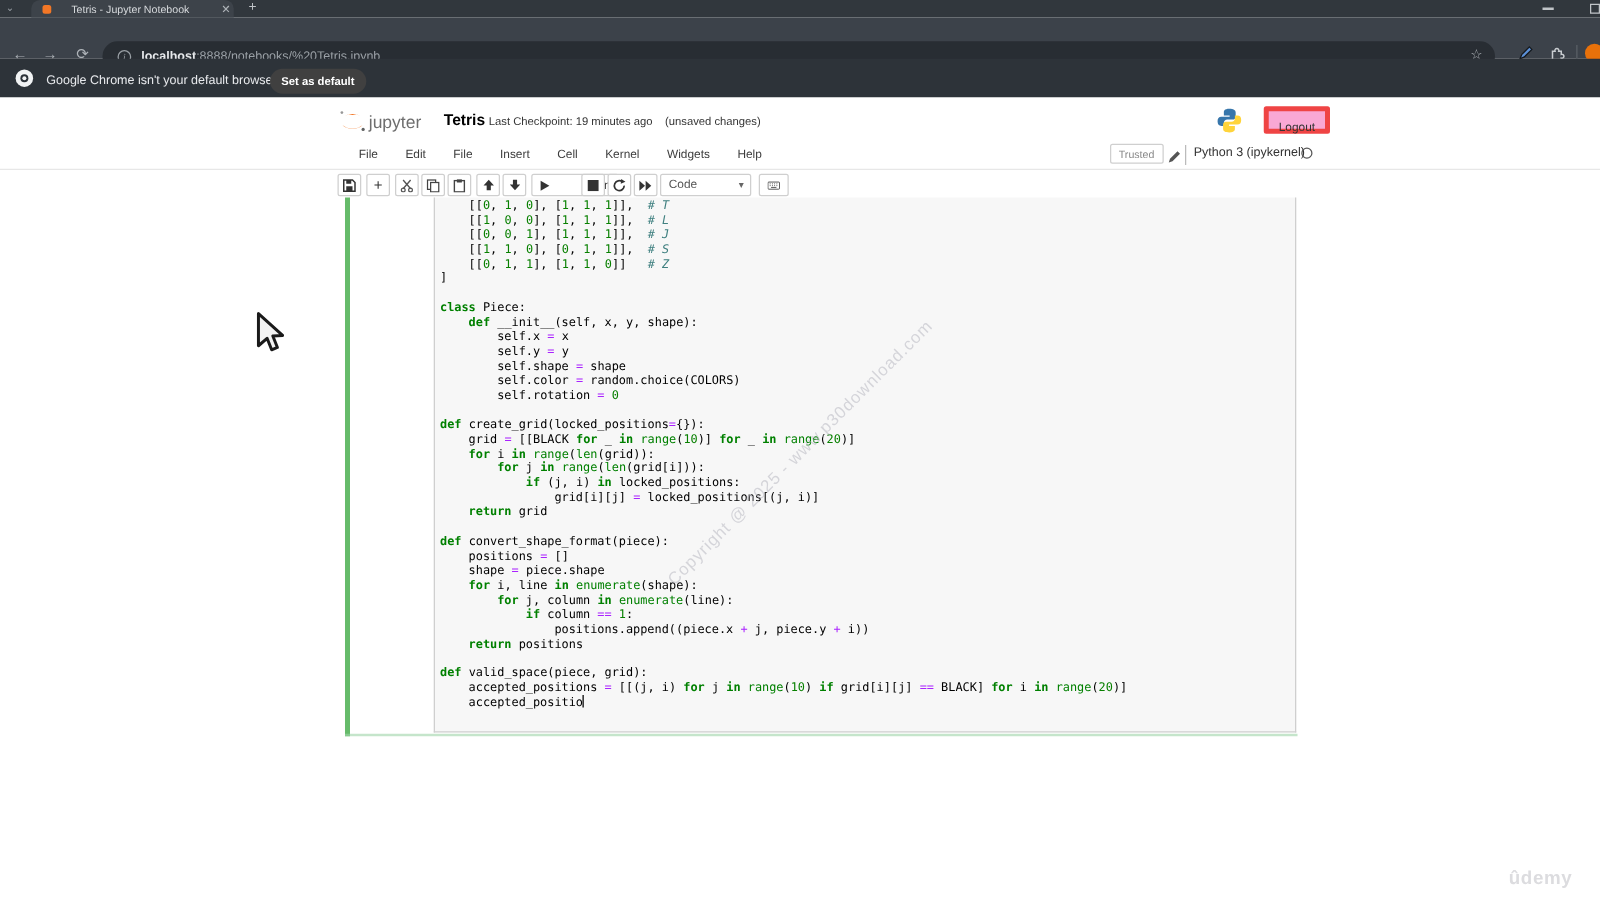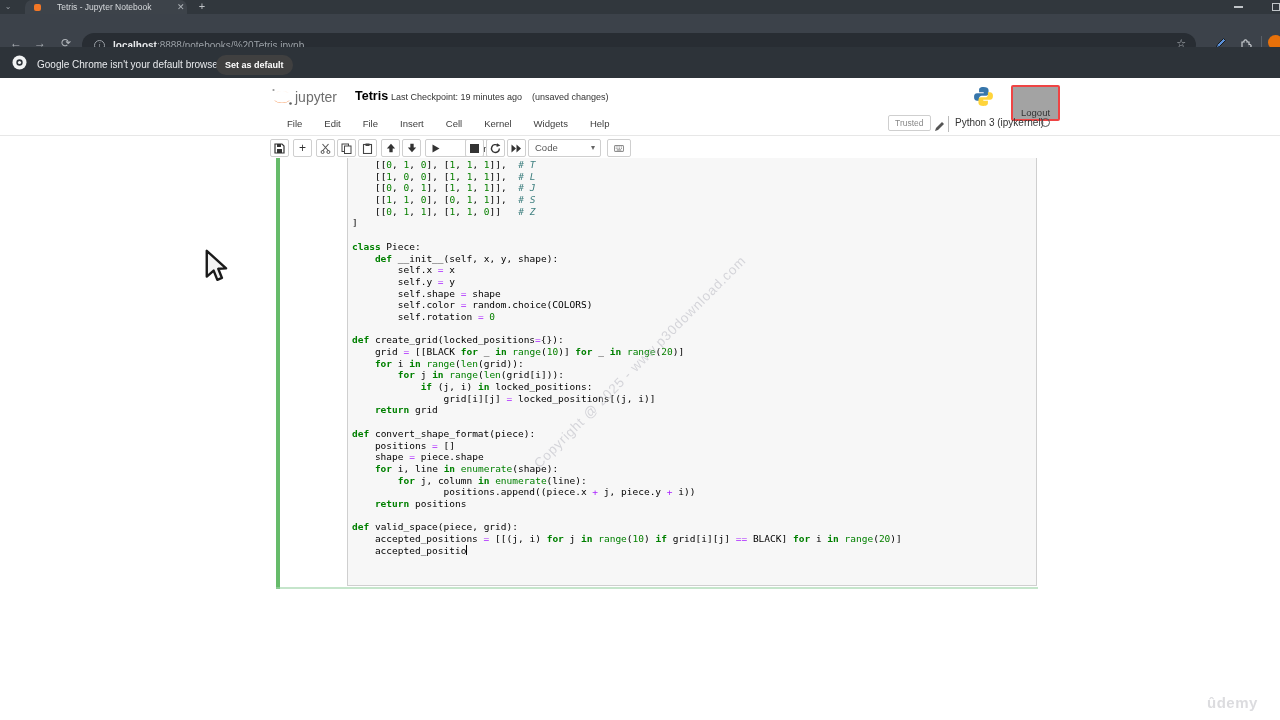--- a/index.html
+++ b/index.html
@@ -49,22 +49,22 @@
                  line-height:20px; font-family:"Liberation Sans", sans-serif; }
 
   
   .page { position:absolute; left:0; top:78px; width:1280px; height:642px; background:#ffffff; }
 
   .jlogo { position:absolute; left:271px; top:85px; width:70px; height:24px; }
   .nb-title { position:absolute; left:355px; top:89px; font-size:12.5px; color:#000; font-weight:600; }
   .nb-checkpoint { position:absolute; left:391px; top:92px; font-size:9px; color:#333; }
   .nb-unsaved { position:absolute; left:532px; top:92px; font-size:9px; color:#333; }
   .pylogo { position:absolute; left:973px; top:86px; width:21px; height:21px; }
-  .logout { position:absolute; left:1011px; top:85px; height:22px; padding:16px 8px; background:#a3a3a3;
-            border:2px solid #ef4444; border-radius:2px; font-size:9.5px; color:#333; line-height:20px;
+  .logout { position:absolute; left:1011px; top:85px; height:22px; padding:4px 8px; background:#f9a8d4;
+            border:4px solid #ef4444; border-radius:2px; font-size:9.5px; color:#333; line-height:20px;
             font-family:"Liberation Sans", sans-serif; }
 
   .menubar { position:absolute; left:0; top:112px; width:1280px; height:24px; border-bottom:1px solid #e7e7e7; }
   .menu-items { position:absolute; left:276px; top:0; height:24px; display:flex; }
   .menu-item { padding:0 11px; font-size:9.5px; color:#3c3c3c; line-height:24px; }
   .trusted { position:absolute; left:888px; top:3px; height:16px; padding:0 6px; border:1px solid #cfcfcf;
              border-radius:2px; font-size:8.5px; color:#888; line-height:14px; }
   .kernel-pen { position:absolute; left:934px; top:6px; }
   .kernel-sep { position:absolute; left:948px; top:4px; width:1px; height:16px; background:#bbb; }
   .kernel-name { position:absolute; left:955px; top:5px; font-size:10px; color:#333; }
@@ -298,20 +298,21 @@
       <div class="cl"><span class="t">        </span><span class="k">for</span><span class="t"> </span><span class="t">j</span><span class="t"> </span><span class="k">in</span><span class="t"> </span><span class="b">range</span><span class="t">(</span><span class="b">len</span><span class="t">(</span><span class="t">grid</span><span class="t">[</span><span class="t">i</span><span class="t">]</span><span class="t">)</span><span class="t">)</span><span class="t">:</span></div>
       <div class="cl"><span class="t">            </span><span class="k">if</span><span class="t"> </span><span class="t">(</span><span class="t">j</span><span class="t">,</span><span class="t"> </span><span class="t">i</span><span class="t">)</span><span class="t"> </span><span class="k">in</span><span class="t"> </span><span class="t">locked_positions</span><span class="t">:</span></div>
       <div class="cl"><span class="t">                </span><span class="t">grid</span><span class="t">[</span><span class="t">i</span><span class="t">]</span><span class="t">[</span><span class="t">j</span><span class="t">]</span><span class="t"> </span><span class="o">=</span><span class="t"> </span><span class="t">locked_positions</span><span class="t">[</span><span class="t">(</span><span class="t">j</span><span class="t">,</span><span class="t"> </span><span class="t">i</span><span class="t">)</span><span class="t">]</span></div>
       <div class="cl"><span class="t">    </span><span class="k">return</span><span class="t"> </span><span class="t">grid</span></div>
       <div class="cl">&nbsp;</div>
       <div class="cl"><span class="k">def</span><span class="t"> </span><span class="d">convert_shape_format</span><span class="t">(</span><span class="t">piece</span><span class="t">)</span><span class="t">:</span></div>
       <div class="cl"><span class="t">    </span><span class="t">positions</span><span class="t"> </span><span class="o">=</span><span class="t"> </span><span class="t">[</span><span class="t">]</span></div>
       <div class="cl"><span class="t">    </span><span class="t">shape</span><span class="t"> </span><span class="o">=</span><span class="t"> </span><span class="t">piece</span><span class="t">.</span><span class="t">shape</span></div>
       <div class="cl"><span class="t">    </span><span class="k">for</span><span class="t"> </span><span class="t">i</span><span class="t">,</span><span class="t"> </span><span class="t">line</span><span class="t"> </span><span class="k">in</span><span class="t"> </span><span class="b">enumerate</span><span class="t">(</span><span class="t">shape</span><span class="t">)</span><span class="t">:</span></div>
       <div class="cl"><span class="t">        </span><span class="k">for</span><span class="t"> </span><span class="t">j</span><span class="t">,</span><span class="t"> </span><span class="t">column</span><span class="t"> </span><span class="k">in</span><span class="t"> </span><span class="b">enumerate</span><span class="t">(</span><span class="t">line</span><span class="t">)</span><span class="t">:</span></div>
+      <div class="cl"><span class="t">            </span><span class="k">if</span><span class="t"> </span><span class="t">column</span><span class="t"> </span><span class="o">==</span><span class="t"> </span><span class="n">1</span><span class="t">:</span></div>
       <div class="cl"><span class="t">                </span><span class="t">positions</span><span class="t">.</span><span class="t">append</span><span class="t">(</span><span class="t">(</span><span class="t">piece</span><span class="t">.</span><span class="t">x</span><span class="t"> </span><span class="o">+</span><span class="t"> </span><span class="t">j</span><span class="t">,</span><span class="t"> </span><span class="t">piece</span><span class="t">.</span><span class="t">y</span><span class="t"> </span><span class="o">+</span><span class="t"> </span><span class="t">i</span><span class="t">)</span><span class="t">)</span></div>
       <div class="cl"><span class="t">    </span><span class="k">return</span><span class="t"> </span><span class="t">positions</span></div>
       <div class="cl">&nbsp;</div>
       <div class="cl"><span class="k">def</span><span class="t"> </span><span class="d">valid_space</span><span class="t">(</span><span class="t">piece</span><span class="t">,</span><span class="t"> </span><span class="t">grid</span><span class="t">)</span><span class="t">:</span></div>
       <div class="cl"><span class="t">    </span><span class="t">accepted_positions</span><span class="t"> </span><span class="o">=</span><span class="t"> </span><span class="t">[</span><span class="t">[</span><span class="t">(</span><span class="t">j</span><span class="t">,</span><span class="t"> </span><span class="t">i</span><span class="t">)</span><span class="t"> </span><span class="k">for</span><span class="t"> </span><span class="t">j</span><span class="t"> </span><span class="k">in</span><span class="t"> </span><span class="b">range</span><span class="t">(</span><span class="n">10</span><span class="t">)</span><span class="t"> </span><span class="k">if</span><span class="t"> </span><span class="t">grid</span><span class="t">[</span><span class="t">i</span><span class="t">]</span><span class="t">[</span><span class="t">j</span><span class="t">]</span><span class="t"> </span><span class="o">==</span><span class="t"> </span><span class="t">BLACK</span><span class="t">]</span><span class="t"> </span><span class="k">for</span><span class="t"> </span><span class="t">i</span><span class="t"> </span><span class="k">in</span><span class="t"> </span><span class="b">range</span><span class="t">(</span><span class="n">20</span><span class="t">)</span><span class="t">]</span></div>
       <div class="cl"><span class="t">    </span><span class="t">accepted_positio</span><span class="caret"></span></div>
     </div>
   <div class="cell-bottom"></div>
 
   <div class="wm-diag">Copyright @ 2025 - www.p30download.com</div>

